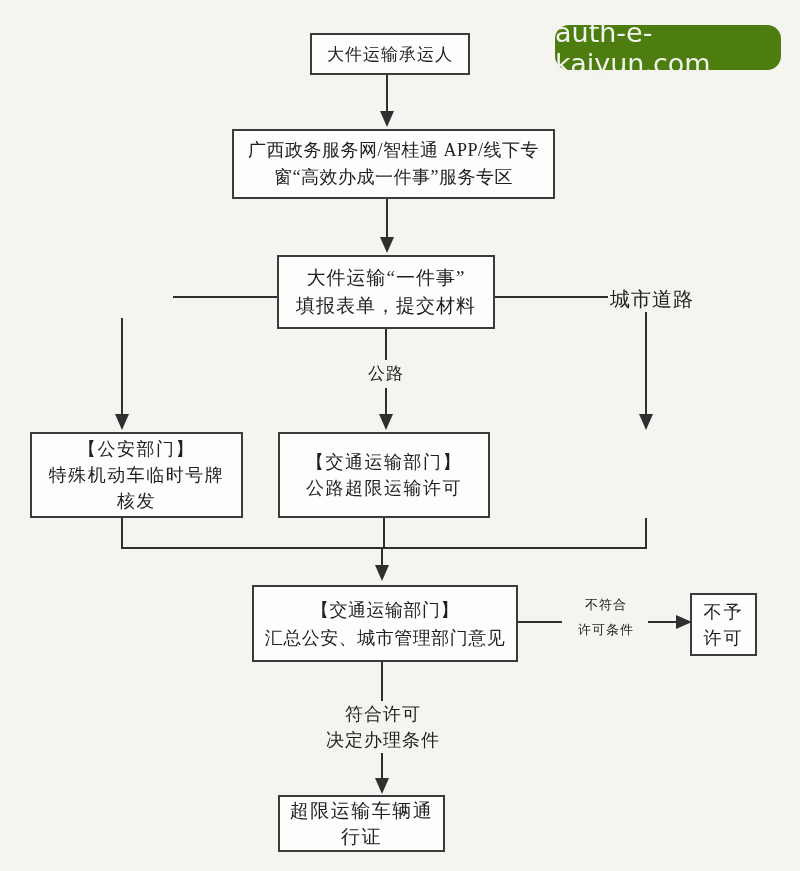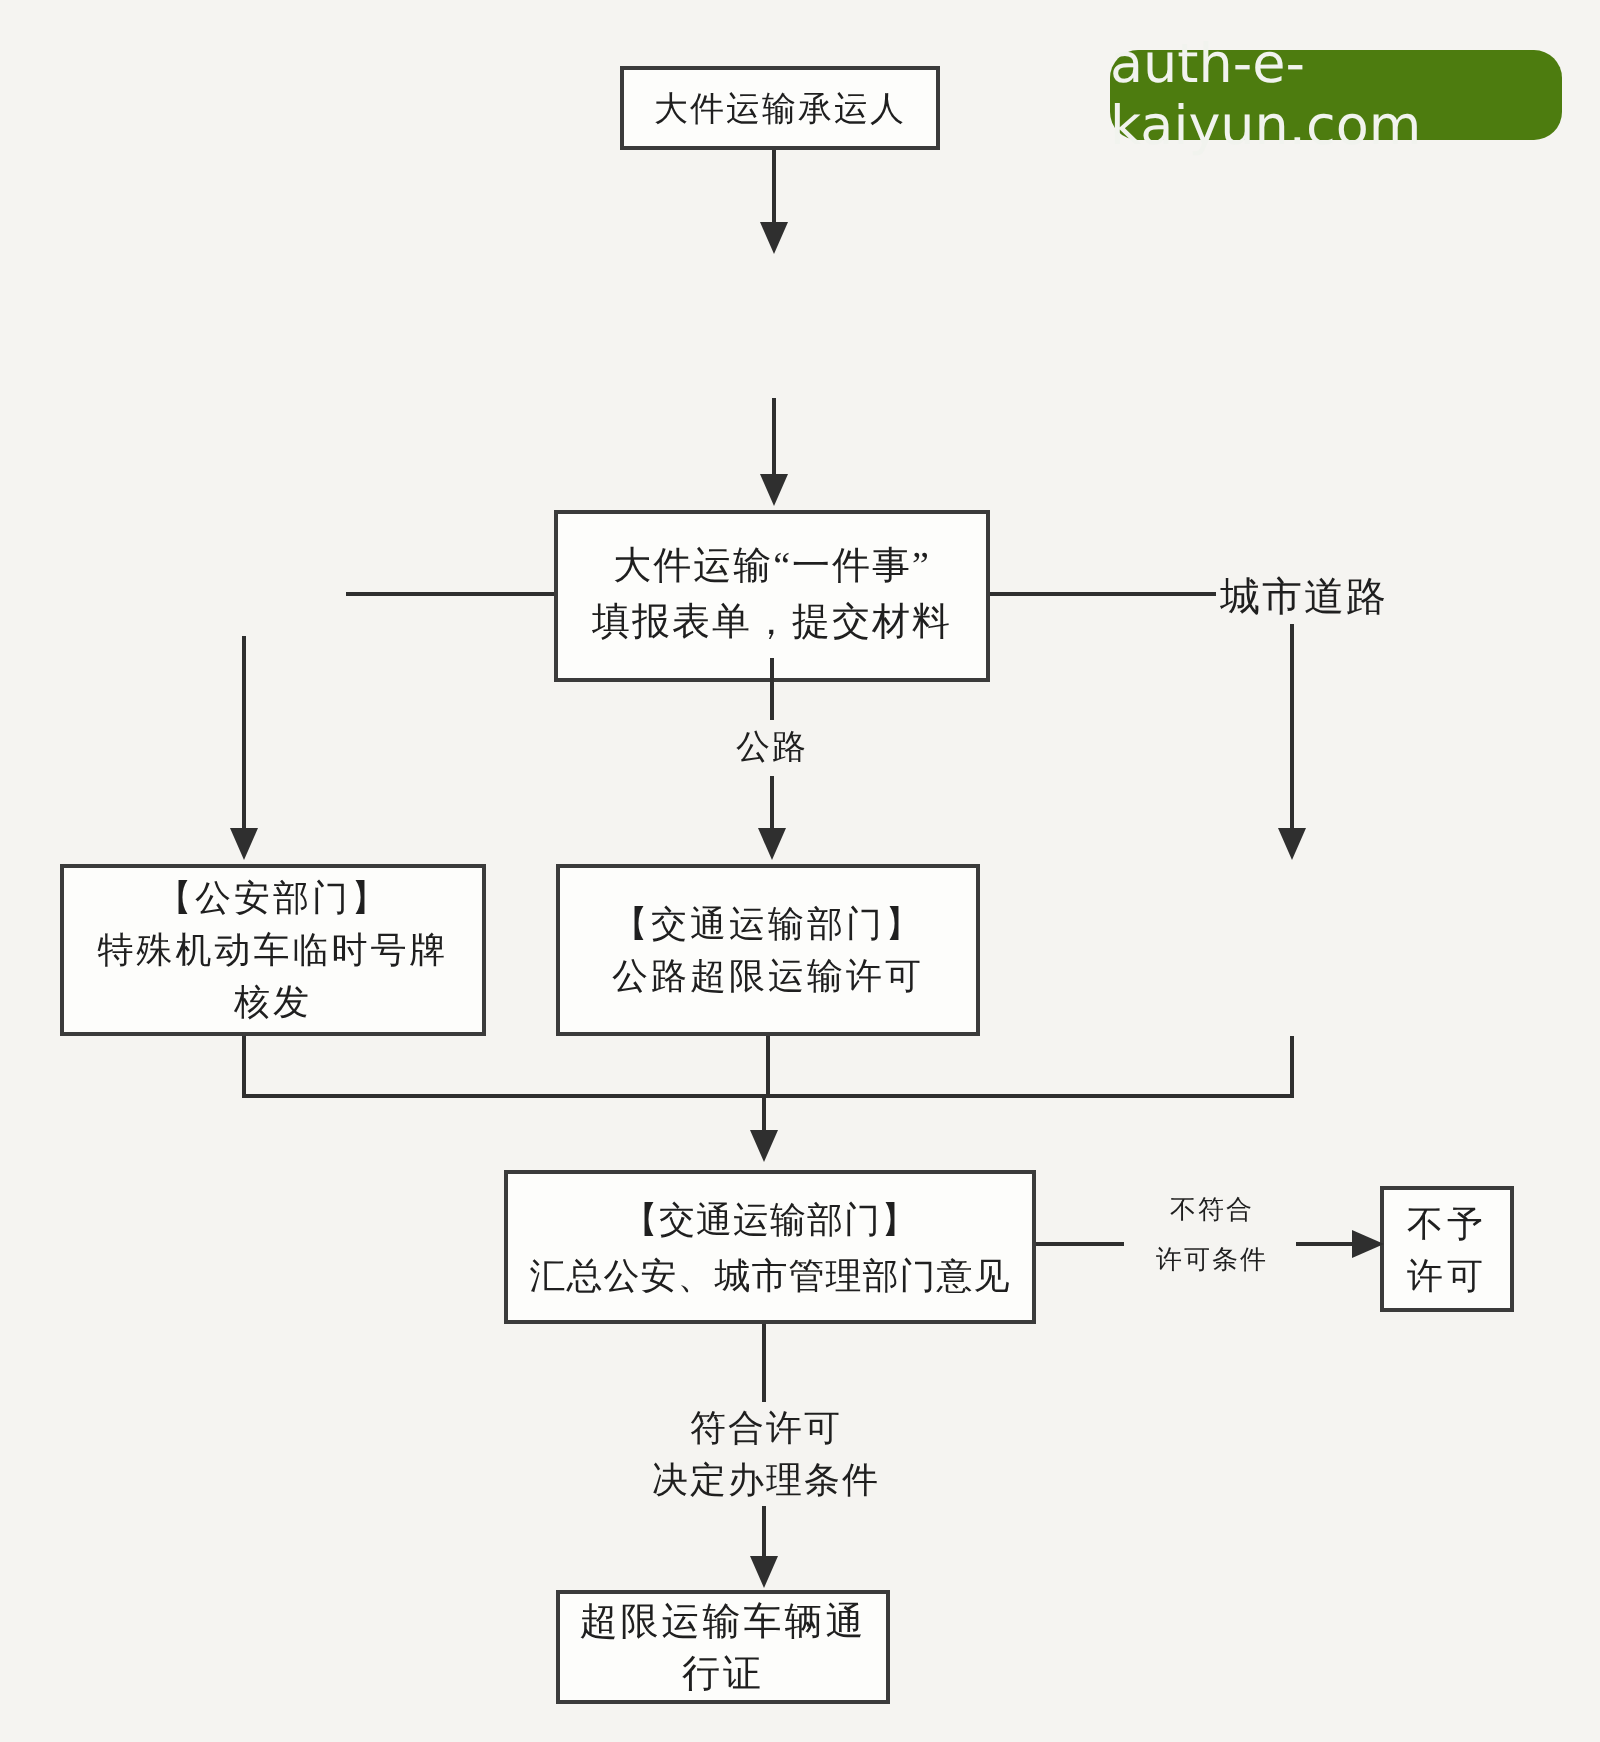--- a/index.html
+++ b/index.html
@@ -36,21 +36,21 @@
     position:absolute;left:555px;top:25px;width:226px;height:45px;
     background:#4d7c0f;border-radius:14px;
     display:flex;align-items:center;justify-content:flex-start;
     color:#f1f3ee;font-size:27px;letter-spacing:0;
     font-family:"DejaVu Sans","Liberation Sans",sans-serif;
   }
 
   
   #n-carrier  {left:310px;top:33px; width:160px;height:42px;font-size:17px;}
   #n-portal   {left:232px;top:129px;width:323px;height:70px;font-size:18px;line-height:27px;letter-spacing:0.5px;}
-  #n-form     {left:277px;top:255px;width:218px;height:86px;font-size:19px;line-height:28px;}
+  #n-form     {left:277px;top:255px;width:218px;height:74px;font-size:19px;line-height:28px;}
   #n-police   {left:30px; top:432px;width:213px;height:86px;font-size:18px;line-height:26px;letter-spacing:1.5px;}
   #n-transport{left:278px;top:432px;width:212px;height:86px;font-size:18px;line-height:26px;letter-spacing:1.5px;}
   #n-city     {left:513px;top:432px;width:248px;height:86px;font-size:18px;line-height:26px;letter-spacing:1px;}
   #n-summary  {left:252px;top:585px;width:266px;height:77px;font-size:18px;line-height:28px;letter-spacing:0.5px;}
   #n-deny     {left:690px;top:593px;width:67px;height:63px;font-size:18px;line-height:26px;letter-spacing:2px;}
   #n-permit   {left:278px;top:795px;width:167px;height:57px;font-size:19px;letter-spacing:1.5px;}
 
   
   #l-temp-plate   {left:64px; top:266px;width:128px;font-size:17px;line-height:25px;}
   #l-highway      {left:358px;top:360px;width:56px; font-size:17px;line-height:28px;}
@@ -61,20 +61,22 @@
 </head>
 <body>
 
 <div class="canvas">
 
   <div class="watermark">
     <span>auth-e-kaiyun.com</span>
   </div>
 
   <div class="box" id="n-carrier">大件运输承运人</div>
+  <div class="box" id="n-portal">广西政务服务网/智桂通 APP/线下专
+窗“高效办成一件事”服务专区</div>
   <div class="box" id="n-form">大件运输“一件事”
 填报表单，提交材料</div>
   <div class="box" id="n-police">【公安部门】
 特殊机动车临时号牌
 核发</div>
   <div class="box" id="n-transport">【交通运输部门】
 公路超限运输许可</div>
   <div class="box" id="n-summary">【交通运输部门】
 汇总公安、城市管理部门意见</div>
   <div class="box" id="n-deny">不予

